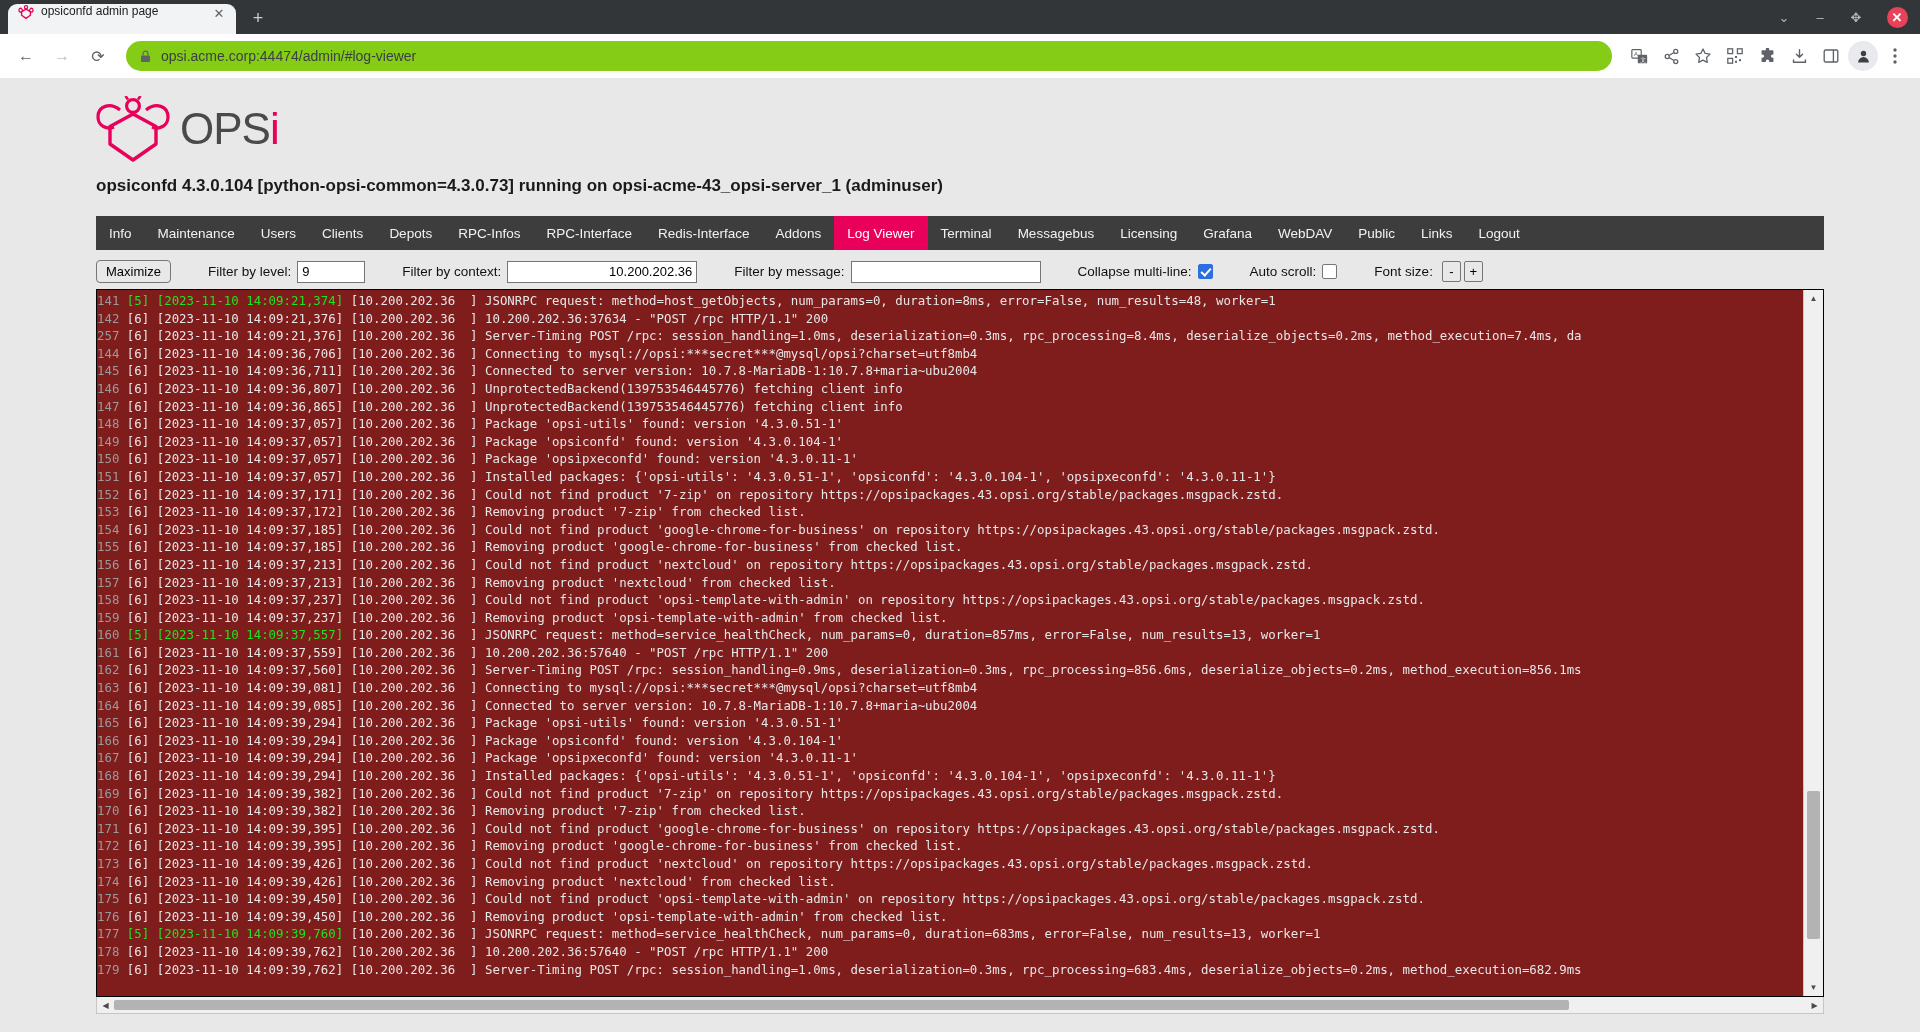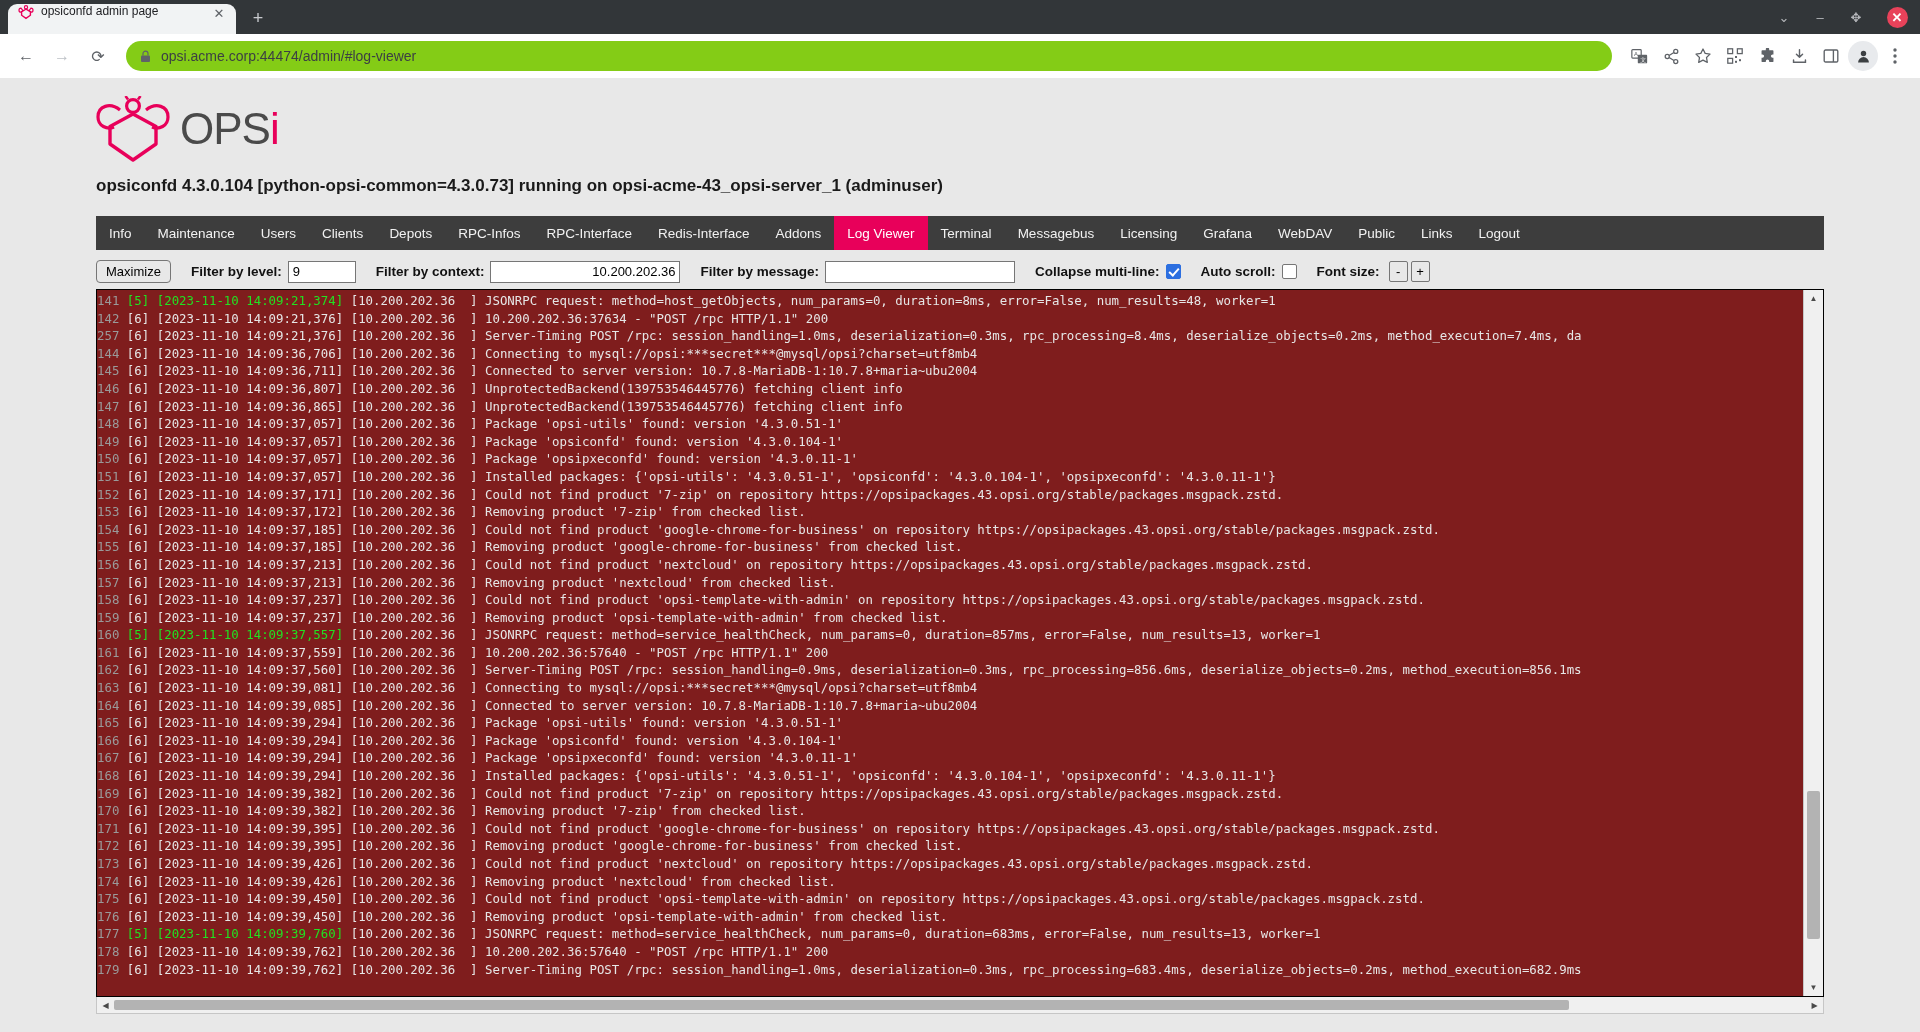--- a/index.html
+++ b/index.html
@@ -100,21 +100,21 @@
 
   .filterbar {
     margin: 10px 96px 0 96px; display: flex; align-items: center;
     font-size: 13.5px; color: #111; gap: 0;
   }
   .btn-maximize {
     background: #e8e8e8; border: 1px solid #767676; border-radius: 4px;
     font-size: 13px; padding: 3px 9px; color: #000;
     font-family: "Liberation Sans", sans-serif;
   }
-  .flabel { margin-left: 20px; margin-right: 6px; white-space: nowrap; font-weight: bold; }
+  .flabel { margin-left: 37px; margin-right: 6px; white-space: nowrap; }
   .finput {
     border: 1px solid #767676; background: #fff; height: 22px;
     font-size: 13px; padding: 0 4px; color: #000;
     font-family: "Liberation Sans", sans-serif;
   }
   .finput.level { width: 68px; }
   .finput.context { width: 190px; text-align: right; }
   .finput.message { width: 190px; }
   .cbox {
     width: 15px; height: 15px; border: 1px solid #767676; background: #fff;

